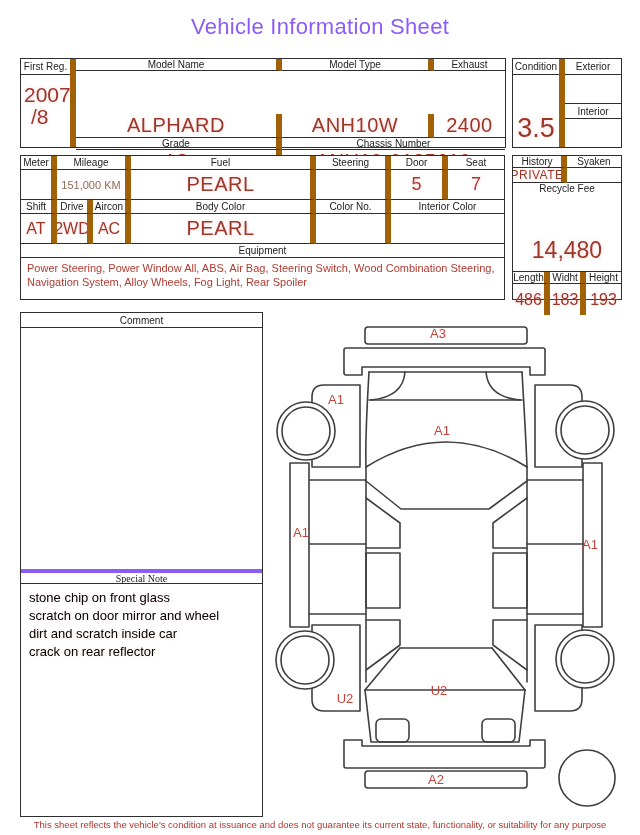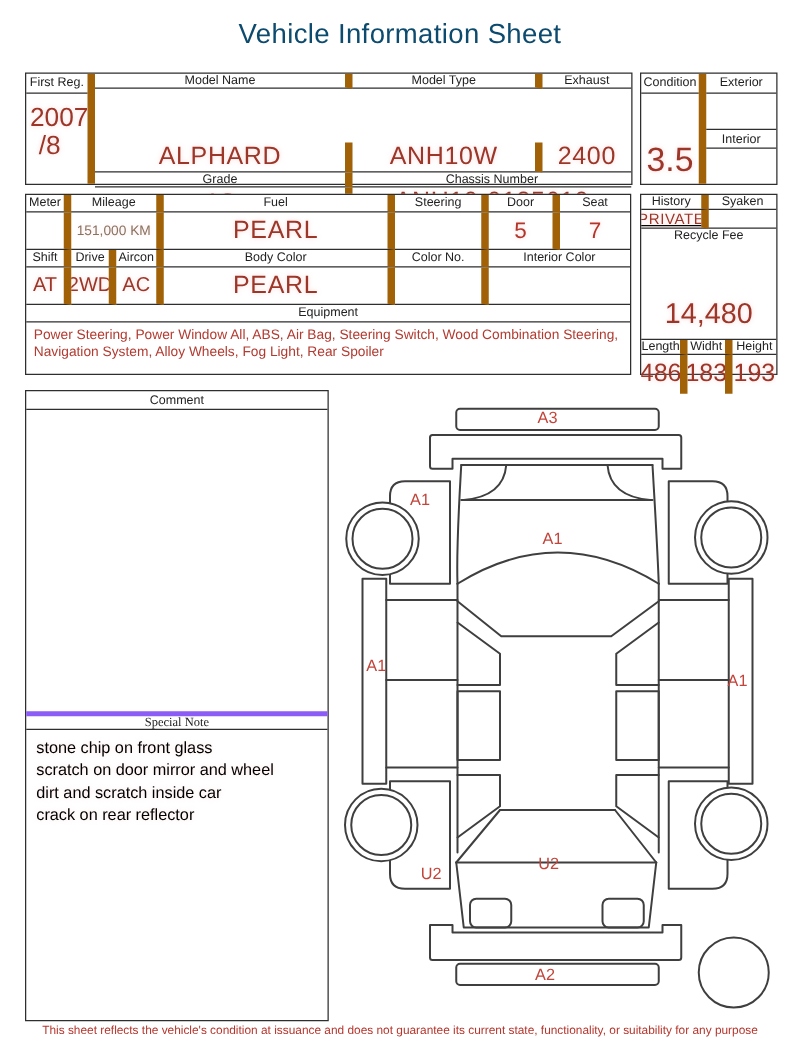--- a/index.html
+++ b/index.html
@@ -5,21 +5,21 @@
   * { box-sizing: border-box; margin: 0; padding: 0; }
   html,body { background:#fff; }
   .page {
     position: relative; width: 640px; height: 835px;
     background: #fff; overflow: hidden;
     font-family: "Liberation Sans", sans-serif;
   }
   .title {
     position: absolute; top: 14px; left: 0; width: 100%;
     text-align: center; font-size: 22px; font-weight: 500;
-    color: #0c4a6e; letter-spacing: .3px;
+    color: #8b5cf6; letter-spacing: .3px;
   }
   
   .box { position: absolute; border: 1.5px solid #2e2e2e; background:#fff; }
   .bb { border-bottom: 1px solid #2e2e2e; }
   .br { border-right: 6px solid #a16207; }
   .row { display: flex; width: 100%; }
   .cell { display: flex; align-items: center; justify-content: center; overflow: hidden; }
   .hdr { font-size: 10px; color: #222; }
   .val { color: #9c3628; text-shadow: 0 0 4px rgba(255,170,170,.45); }
   .v20 { font-size: 20px; letter-spacing: .5px; }
@@ -58,24 +58,24 @@
   .equip-row { flex: 1; align-items: flex-start !important; }
   .equip-text {
     padding: 3px 6px; font-size: 11px; line-height: 1.28;
     color: #b23b31; text-align: left; width: 100%;
   }
 
   
   .t2r { left: 512px; top: 155px; width: 110px; height: 145px; display: flex; flex-direction: column; }
   .t2r .hrow { height: 14px; }
   .w54 { width: 54px; } .w37 { width: 37px; }
-  .hist-row { height: 30px; text-decoration: underline; }
+  .hist-row { height: 30px; }
   .recycle-hdr { height: 14px; }
   .recycle-val { height: 42px; font-size: 23px; margin-top: 36px; }
-  .lwh-val { height: 31px; font-size: 20px; flex: 1; }
+  .lwh-val { height: 31px; font-size: 16px; flex: 1; }
 
   
   .cbox { left: 20px; top: 312px; width: 243px; height: 505px; display: flex; flex-direction: column; }
   .cbox .band { height: 15px; display:flex; align-items:center; justify-content:center; }
   .comment-area { height: 241px; }
   .sn-band { border-top: 4px solid #8b5cf6; font-family: Liberation Serif, serif; }
   .sn-text {
     flex: 1; padding: 5px 8px; font-size: 13px; line-height: 1.38;
     color: #000000; text-shadow: 0 0 4px rgba(255,185,185,.4);
   }

